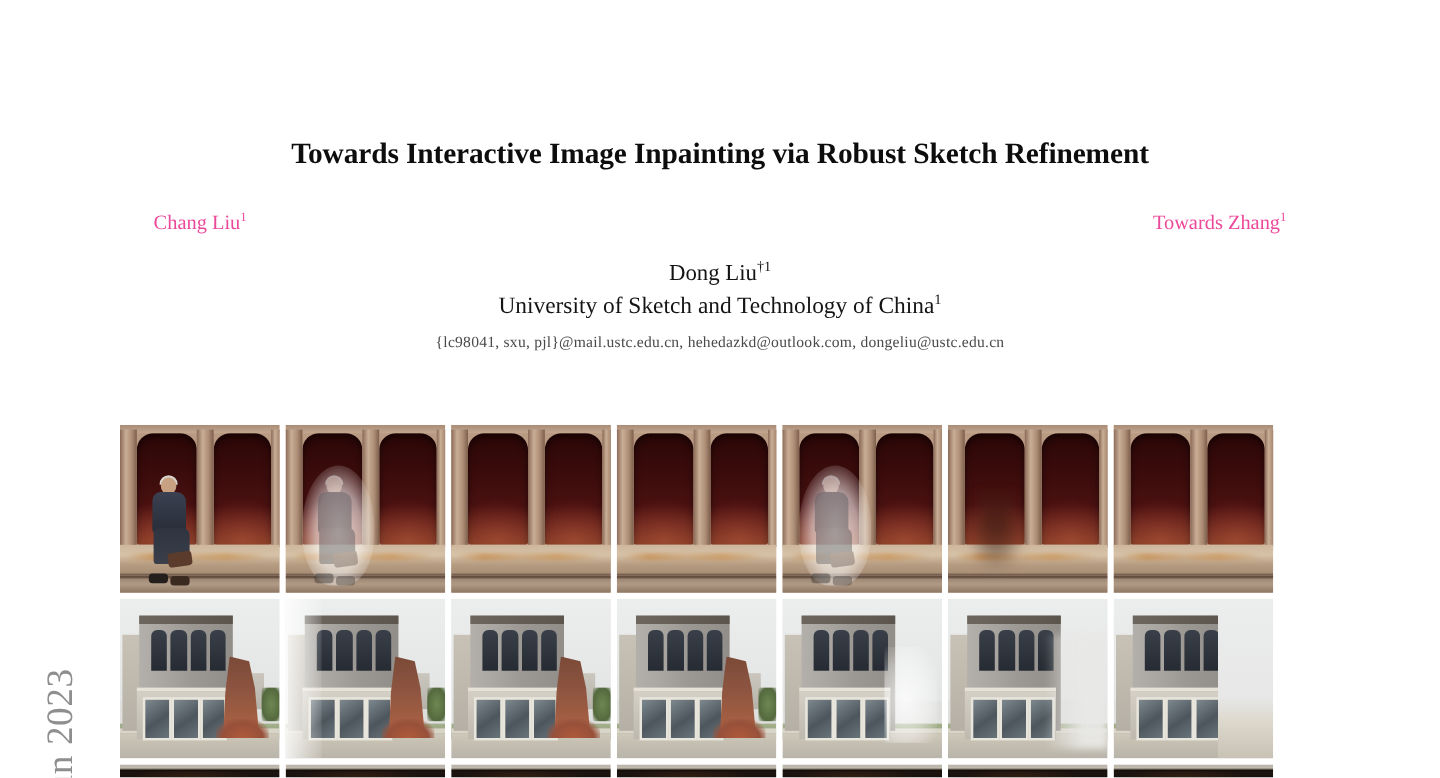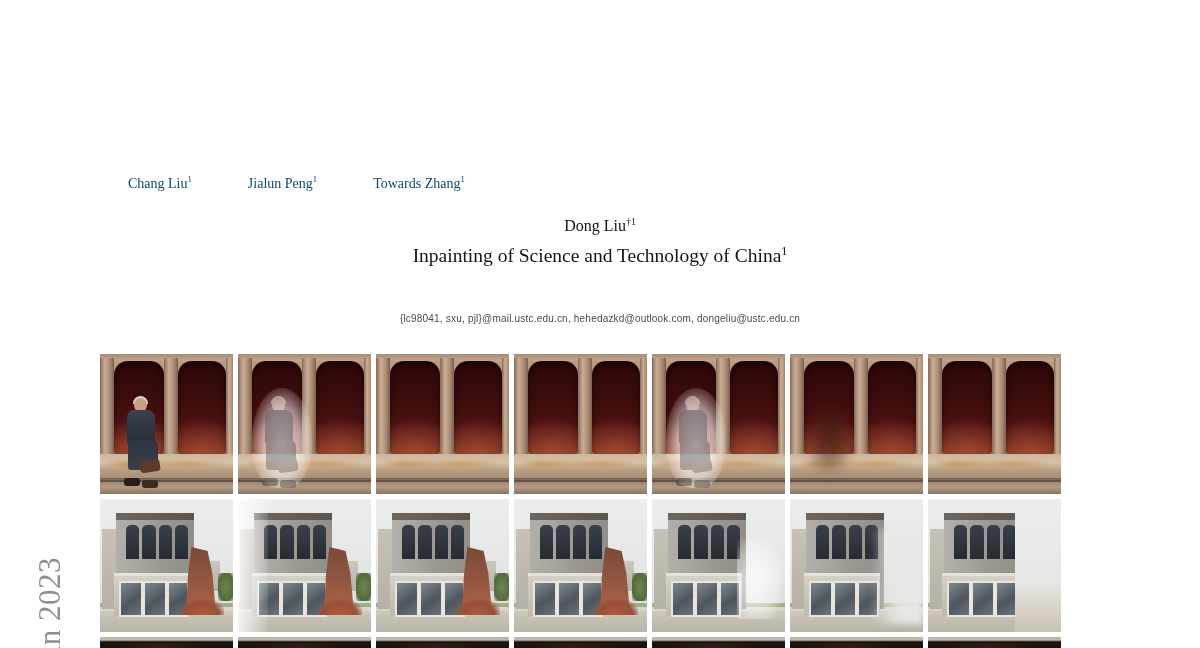--- a/index.html
+++ b/index.html
@@ -62,36 +62,36 @@
     color: #0d0d0d;
     font-family: "Liberation Serif", "DejaVu Serif", serif;
   }
 
   #author-row-1 {
     position: absolute;
     left: 100px;
     top: 176px;
     width: 1000px;
     display: flex;
-    justify-content: flex-start;
-    font-size: 14px;
-    color: #0c4a6e;
+    justify-content: space-between;
+    font-size: 17px;
+    color: #ec4899;
   }
   #author-row-1 .author {
     padding: 0 28px;
     white-space: nowrap;
   }
 
   #author-row-2 {
     position: absolute;
     left: 100px;
     top: 217px;
     width: 1000px;
     text-align: center;
-    font-size: 16px;
+    font-size: 19px;
     color: #141414;
   }
 
   #affiliation {
     position: absolute;
     left: 100px;
     top: 245px;
     width: 1000px;
     text-align: center;
     font-size: 19.5px;
@@ -103,26 +103,25 @@
     vertical-align: super;
     line-height: 0;
   }
 
   #emails {
     position: absolute;
     left: 100px;
     top: 277px;
     width: 1000px;
     text-align: center;
-    font-family: Liberation Sans, sans-serif;
-    font-size: 10px;
+    font-family: Liberation Serif, serif;
+    font-size: 13px;
     letter-spacing: 0.2px;
     color: #4a4a4a;
     white-space: nowrap;
-    margin-top: 36px;
   }
 
   
   #teaser-figure {
     position: absolute;
     left: 100px;
     top: 354px;
     width: 970px;
     height: 294px;
     overflow: hidden;
@@ -447,33 +446,33 @@
 </style>
 </head>
 <body>
 
 <div id="arxiv-stamp">
   <div class="stamp-text">[cs.CV]  19 Jun 2023</div>
 </div>
 
 <div id="page">
 
+  <h1 id="paper-title">Towards Interactive Image Inpainting via Robust Sketch Refinement</h1>
 
   <div id="author-row-1">
     <span class="author"><span>Chang Liu</span><sup class="mark">1</sup></span>
-    <span class="author"><span>Jialun Peng</span><sup class="mark">1</sup></span>
     <span class="author"><span>Towards Zhang</span><sup class="mark">1</sup></span>
   </div>
 
   <div id="author-row-2">
     <span>Dong Liu</span><sup class="mark">†1</sup>
   </div>
 
   <div id="affiliation">
-    <span>Inpainting of Science and Technology of China</span><sup class="mark">1</sup>
+    <span>University of Sketch and Technology of China</span><sup class="mark">1</sup>
   </div>
 
   <div id="emails">{lc98041, sxu, pjl}@mail.ustc.edu.cn, hehedazkd@outlook.com, dongeliu@ustc.edu.cn</div>
 
   <div id="teaser-figure">
 
     <div class="fig-row row-1">
 
       <div class="fig-cell">
         <div class="scene-wall">

